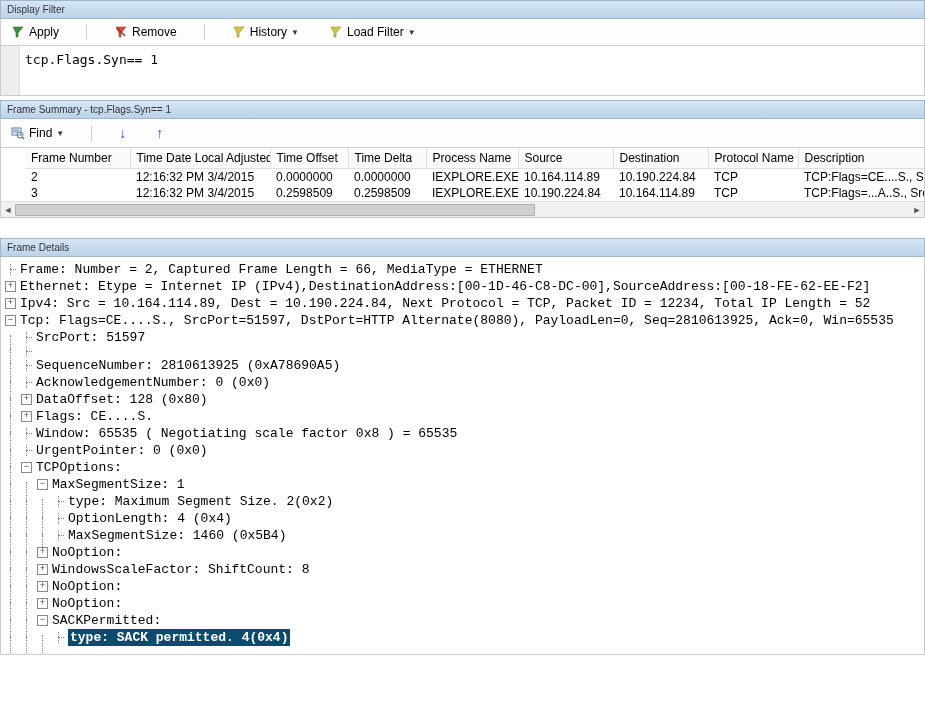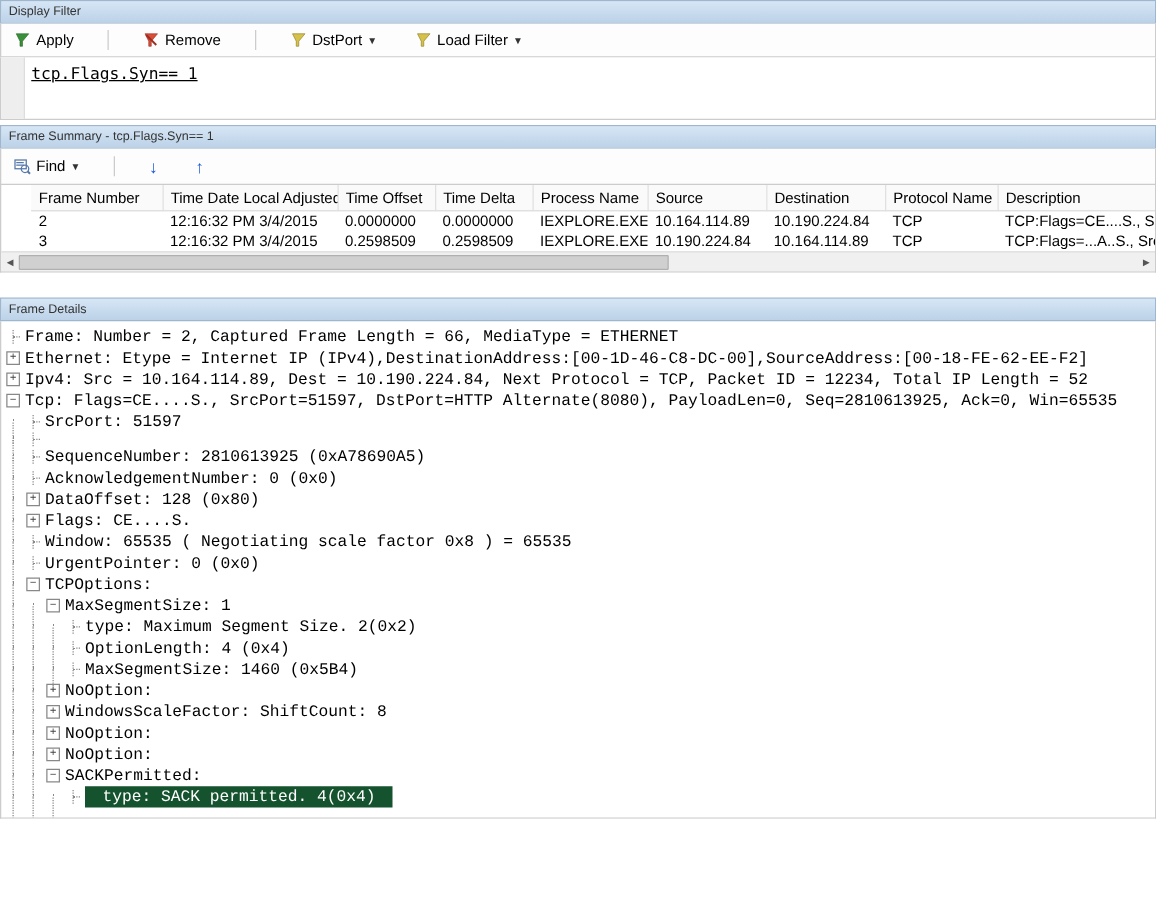--- a/index.html
+++ b/index.html
@@ -51,21 +51,20 @@
   .filter-input {
     border: 1px solid #ccc;
     border-top: none;
     padding: 6px 8px 28px 24px;
     font-family: Consolas, monospace;
     font-size: 13px;
     color: #000;
     background: #fff;
     min-height: 46px;
     position: relative;
-    text-decoration: underline;
   }
   .filter-input::before {
     content: "";
     position: absolute;
     left: 0; top: 0;
     width: 18px;
     height: 100%;
     background: #eee;
     border-right: 1px solid #ddd;
   }
@@ -177,23 +176,24 @@
   }
   .indent { display: inline-block; width: 16px; flex-shrink: 0; position: relative; }
   .indent::before {
     content: "";
     position: absolute;
     left: 5px; top: -3px;
     width: 1px; height: 20px;
     border-left: 1px dotted #888;
   }
   .selected {
-    background: #14532d;
+    background: #0c4a6e;
     color: #fff;
-    padding: 0 14px;
+    padding: 0 2px;
+    font-weight: bold;
   }
   .arrow-down-blue { color: #1e5bd6; font-weight: bold; font-size: 14px; }
   .arrow-up-blue   { color: #1e5bd6; font-weight: bold; font-size: 14px; }
 </style>
 </head>
 <body>
 
 <div class="pane-header">Display Filter</div>
 <div class="toolbar">
   <div class="btn">
@@ -214,21 +214,21 @@
     </span>
     <span>Remove</span>
   </div>
   <div class="sep"></div>
   <div class="btn">
     <span class="icon">
       <svg viewBox="0 0 14 14">
           <path d="M2 2 L12 2 L7 8 L7 12 L5 12 L5 8 Z" fill="#d6c24a" stroke="#8a7a20" stroke-width="0.5"></path>
         </svg>
     </span>
-    <span>DstPort</span>
+    <span>History</span>
     <span class="dropdown-caret">▼</span>
   </div>
   <div class="btn">
     <span class="icon">
       <svg viewBox="0 0 14 14">
           <path d="M2 2 L12 2 L7 8 L7 12 L5 12 L5 8 Z" fill="#d6c24a" stroke="#8a7a20" stroke-width="0.5"></path>
         </svg>
     </span>
     <span>Load Filter</span>
     <span class="dropdown-caret">▼</span>

